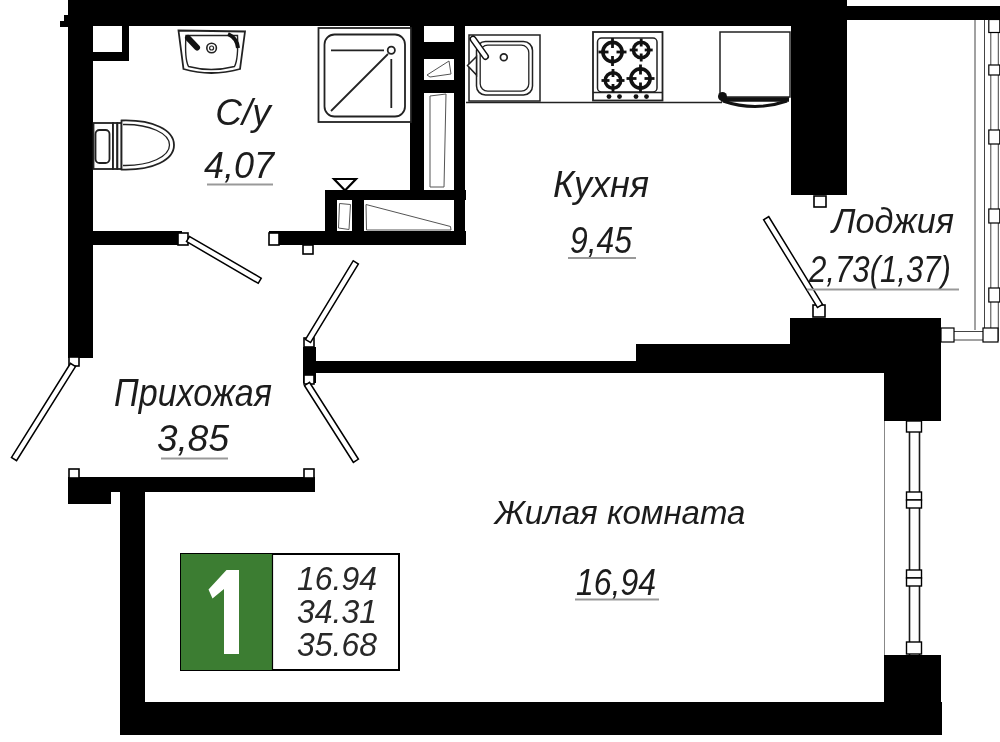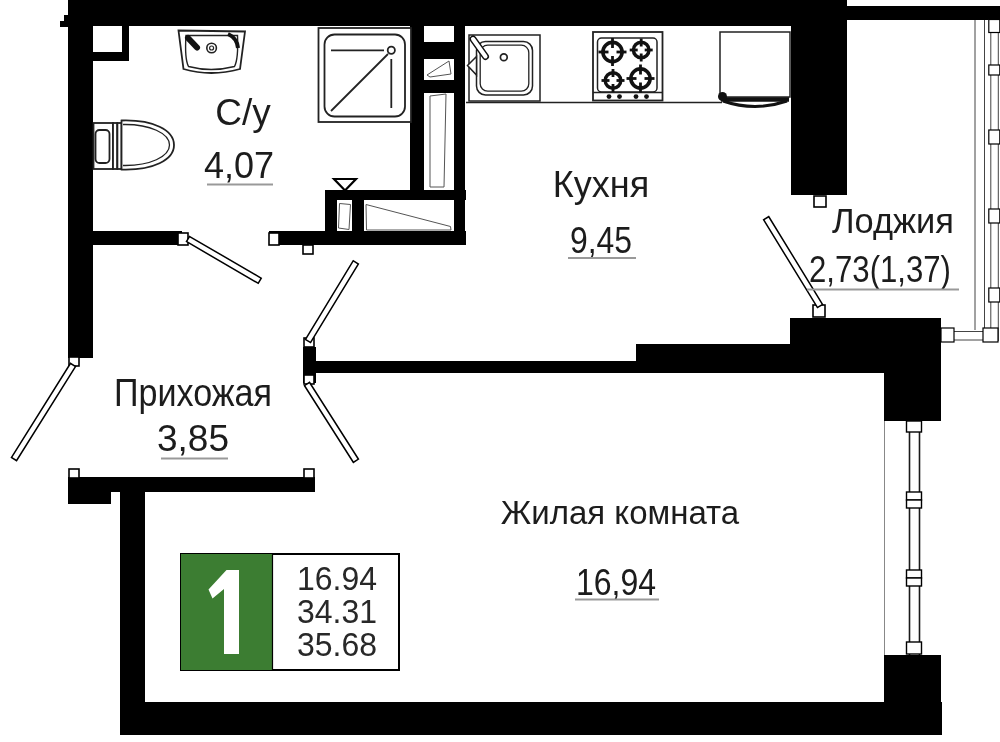--- a/index.html
+++ b/index.html
@@ -1,16 +1,16 @@
 <!DOCTYPE html>
 <html><head>
 <meta charset="utf-8">
 <style>
 html,body{margin:0;padding:0;background:#fff;}
-#plan{width:977px;height:742px;position:relative;}
+#plan{width:977px;height:742px;position:relative;font-style:italic;}
 text{font-family:"Liberation Sans",sans-serif;}
 </style>
 </head>
 <body>
 
 <div id="plan">
 <svg width="1000" height="742" viewBox="0 0 1000 742">
 
 <rect x="0" y="0" width="1000" height="742" fill="#ffffff"></rect>
 

